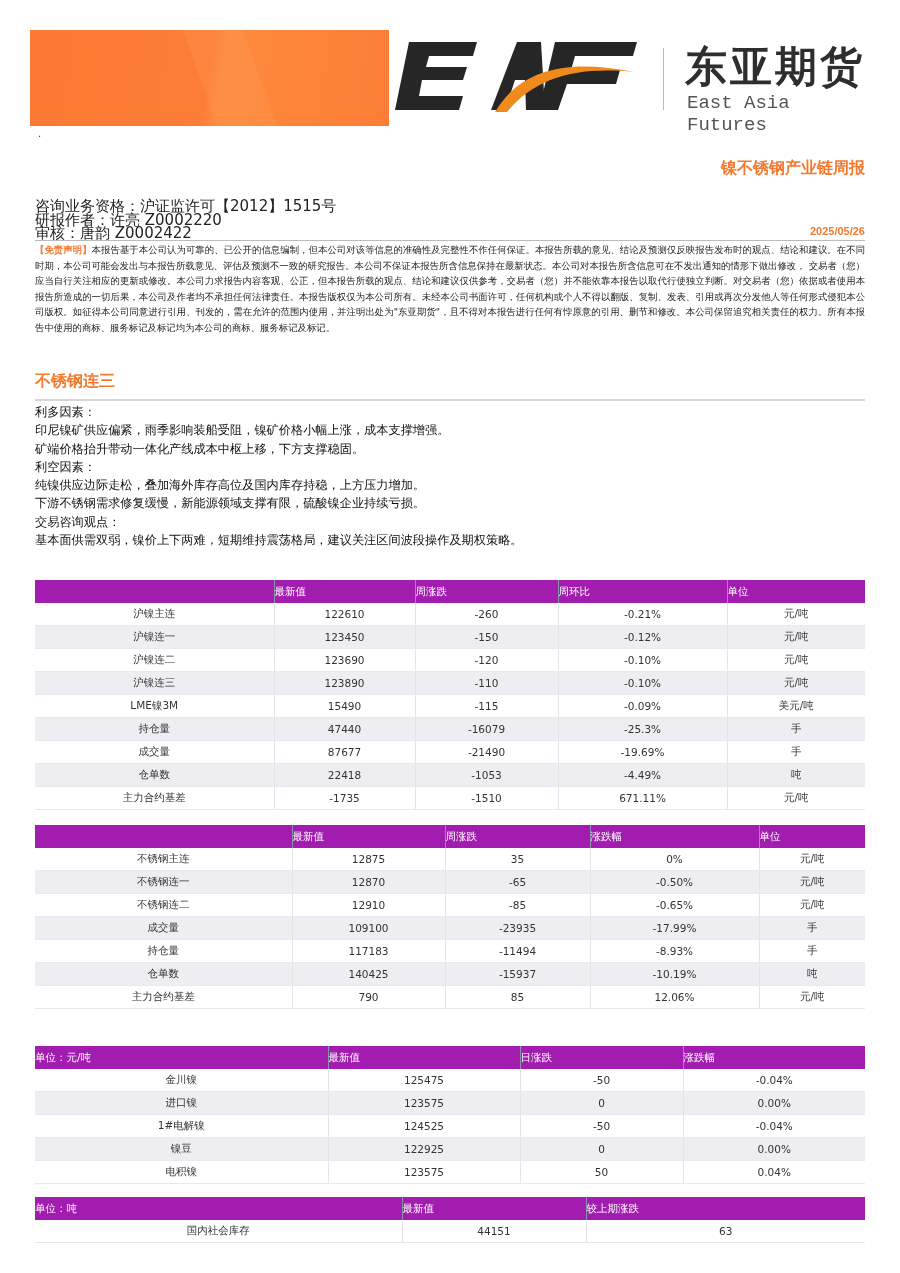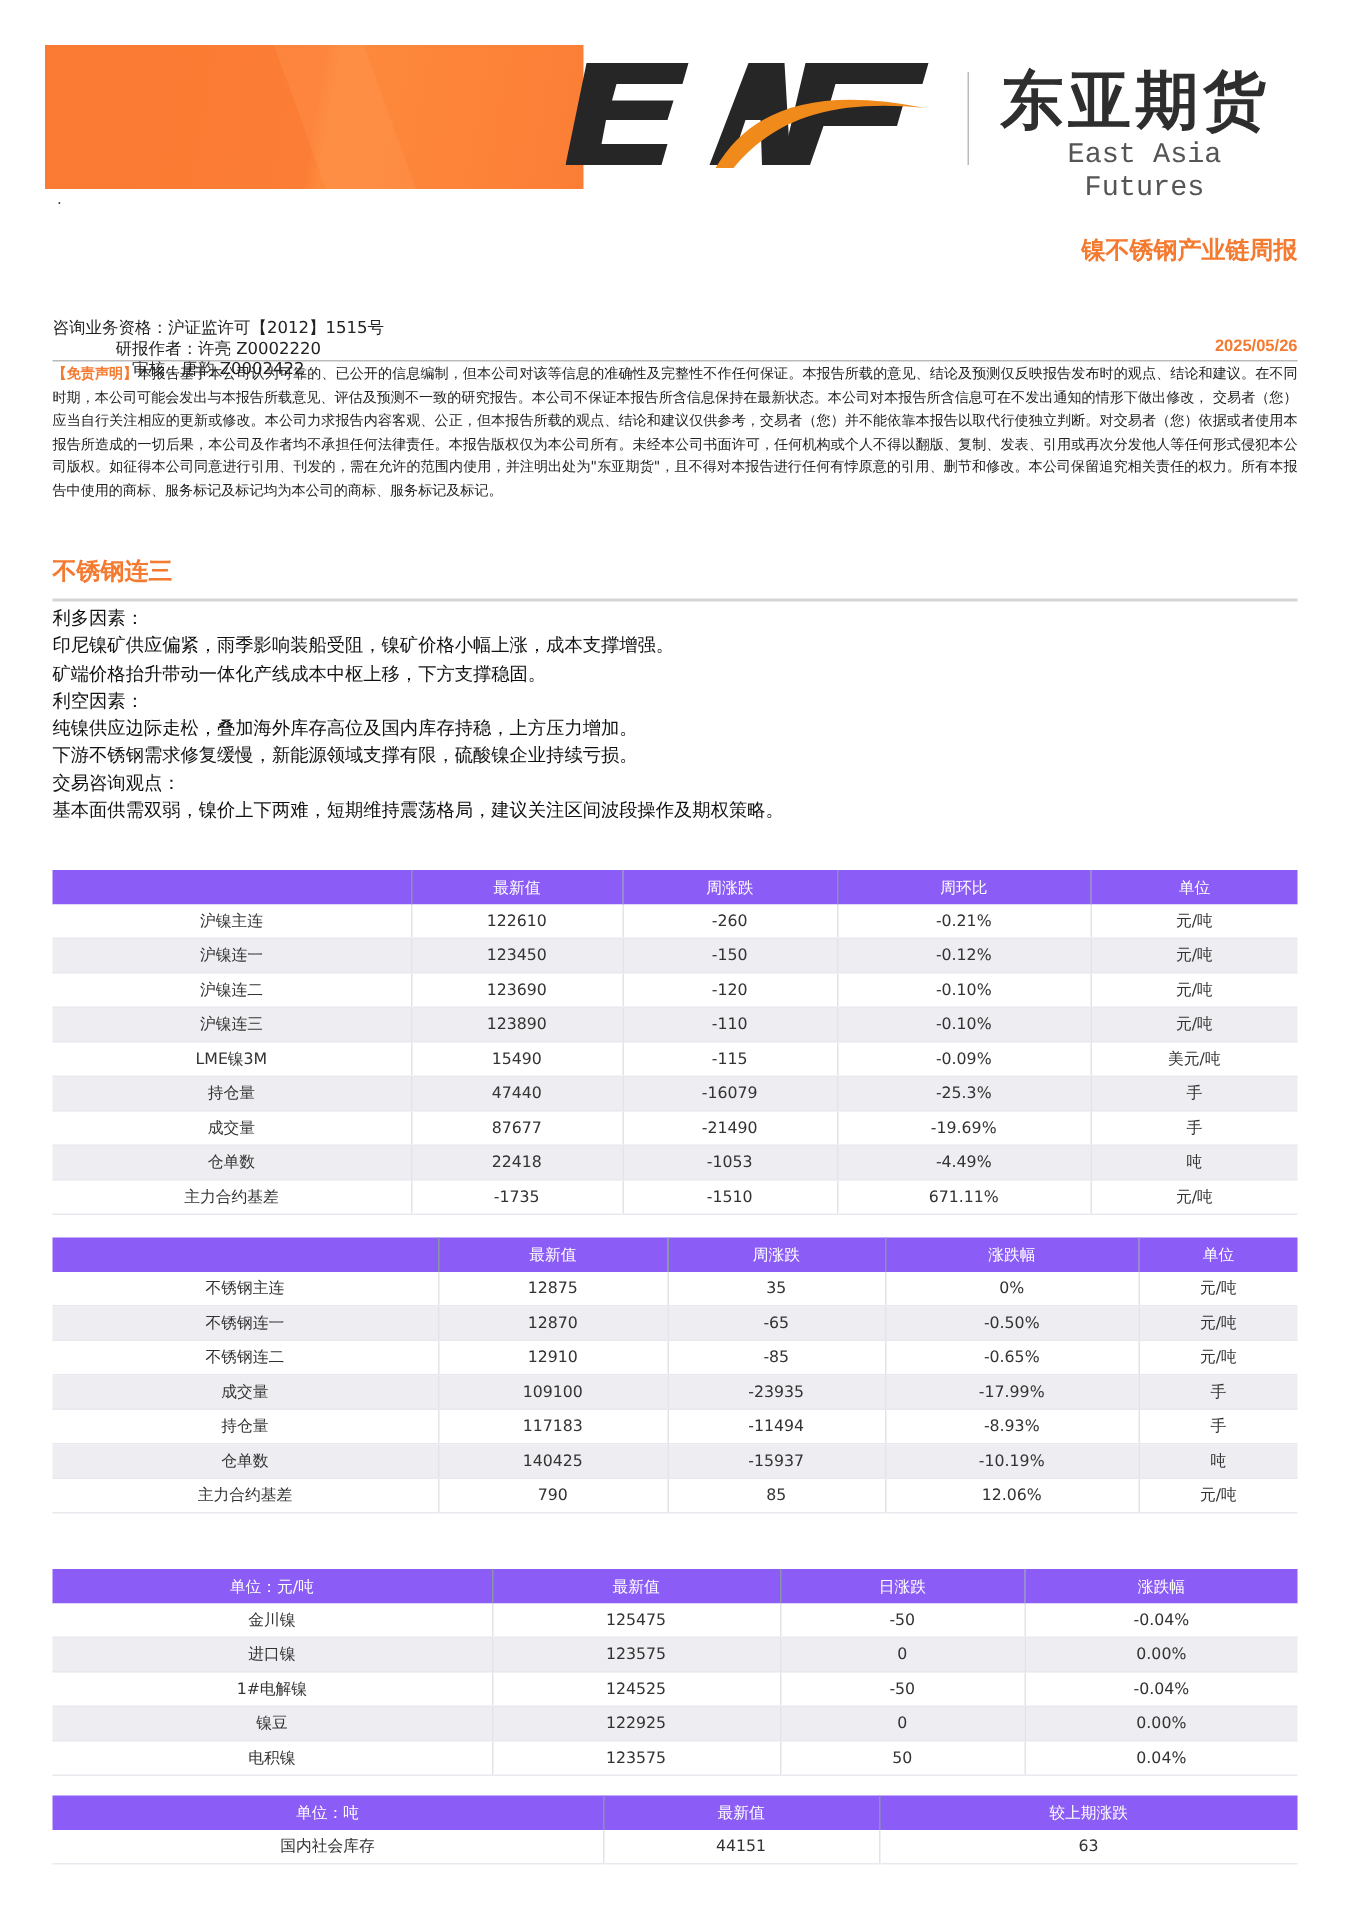--- a/index.html
+++ b/index.html
@@ -9,21 +9,21 @@
   }
   .banner {
     position: absolute; left: 30px; top: 30px; width: 359px; height: 96px;
     background: linear-gradient(100deg, #fb7a33 0%, #fc7d35 50%, #fd8a3c 53%, #fd8439 75%, #fc7e36 100%);
     overflow: hidden;
   }
   .banner::after {
     content: ""; position: absolute; left: 170px; top: 0; width: 60px; height: 96px;
     background: rgba(255,160,90,0.25); transform: skewX(20deg);
   }
-  .logo { position: absolute; left: 377px; top: 40px; width: 480px; height: 78px; text-align: center; }
+  .logo { position: absolute; left: 395px; top: 40px; width: 480px; height: 78px; }
   .logo-eaf { position: absolute; left: 0; top: 0; width: 245px; height: 72px; }
   .logo-divider { position: absolute; left: 268px; top: 8px; width: 1px; height: 62px; background: #bbb; }
   .logo-cn {
     position: absolute; left: 290px; top: 4px; font-size: 42px; font-weight: bold; color: #2e2e2e;
     letter-spacing: 3px; line-height: 46px;
     font-family: "DejaVu Sans", sans-serif;
   }
   .logo-en {
     position: absolute; left: 292px; top: 52px; font-size: 19px; color: #555; line-height: 22px;
     font-family: Liberation Mono, monospace;
@@ -31,41 +31,41 @@
   .dot { position: absolute; left: 38px; top: 128px; font-size: 10px; color: #333; }
   .title {
     position: absolute; right: 35px; top: 155px; font-size: 16px; font-weight: bold; color: #f47a30;
     text-align: right; line-height: 26px; font-family: "Liberation Sans", sans-serif;
   }
   .date {
     position: absolute; right: 35px; top: 182px; font-size: 11px; font-weight: bold; color: #f47a30;
     font-family: "Liberation Sans", sans-serif;
     margin-top: 43px;
   }
-  .meta { position: absolute; left: 35px; top: 212px; font-size: 11px; line-height: 13.5px; color: #222; text-align: center; }
+  .meta { position: absolute; left: 35px; top: 200px; font-size: 15px; line-height: 13.5px; color: #222; }
   .meta-rule { position: absolute; left: 35px; top: 240px; width: 830px; height: 1px; background: #bbb; }
   .disclaimer {
     position: absolute; left: 35px; top: 242px; width: 830px; font-size: 9.4px; line-height: 15.6px; color: #222;
     text-align: justify;
   }
   .disclaimer .tag { color: #f47a30; font-weight: bold; }
   .section-title {
     position: absolute; left: 35px; top: 371px; font-size: 16px; font-weight: bold; color: #f47a30;
   }
   .section-rule { position: absolute; left: 35px; top: 399px; width: 830px; height: 2px; background: #d6d6d6; }
   .core { position: absolute; left: 35px; top: 403px; font-size: 12.2px; line-height: 18.3px; color: #111; }
   .core div { white-space: nowrap; }
 
   table.data {
     position: absolute; left: 35px; width: 830px; border-collapse: collapse; table-layout: fixed;
     font-size: 10.5px; color: #333;
   }
   table.data th {
-    background: #8b5cf6; color: #fff; font-weight: normal; height: 23px; padding: 0;
-    border-left: 1px solid #8a93ab; text-align: center;
+    background: #a21caf; color: #fff; font-weight: normal; height: 23px; padding: 0;
+    border-left: 1px solid #8a93ab; text-align: left;
   }
   table.data th:first-child { border-left: none; }
   table.data td {
     height: 22px; padding: 0; text-align: center; border-left: 1px solid #e2e4ea; border-bottom: 1px solid #e8e9ee;
   }
   table.data td:first-child { border-left: none; }
   table.data tr:nth-child(even) td { background: #eeeef2; }
   table.data tr:nth-child(odd) td { background: #ffffff; }
   #t1 { top: 580px; }
   #t2 { top: 825px; }

